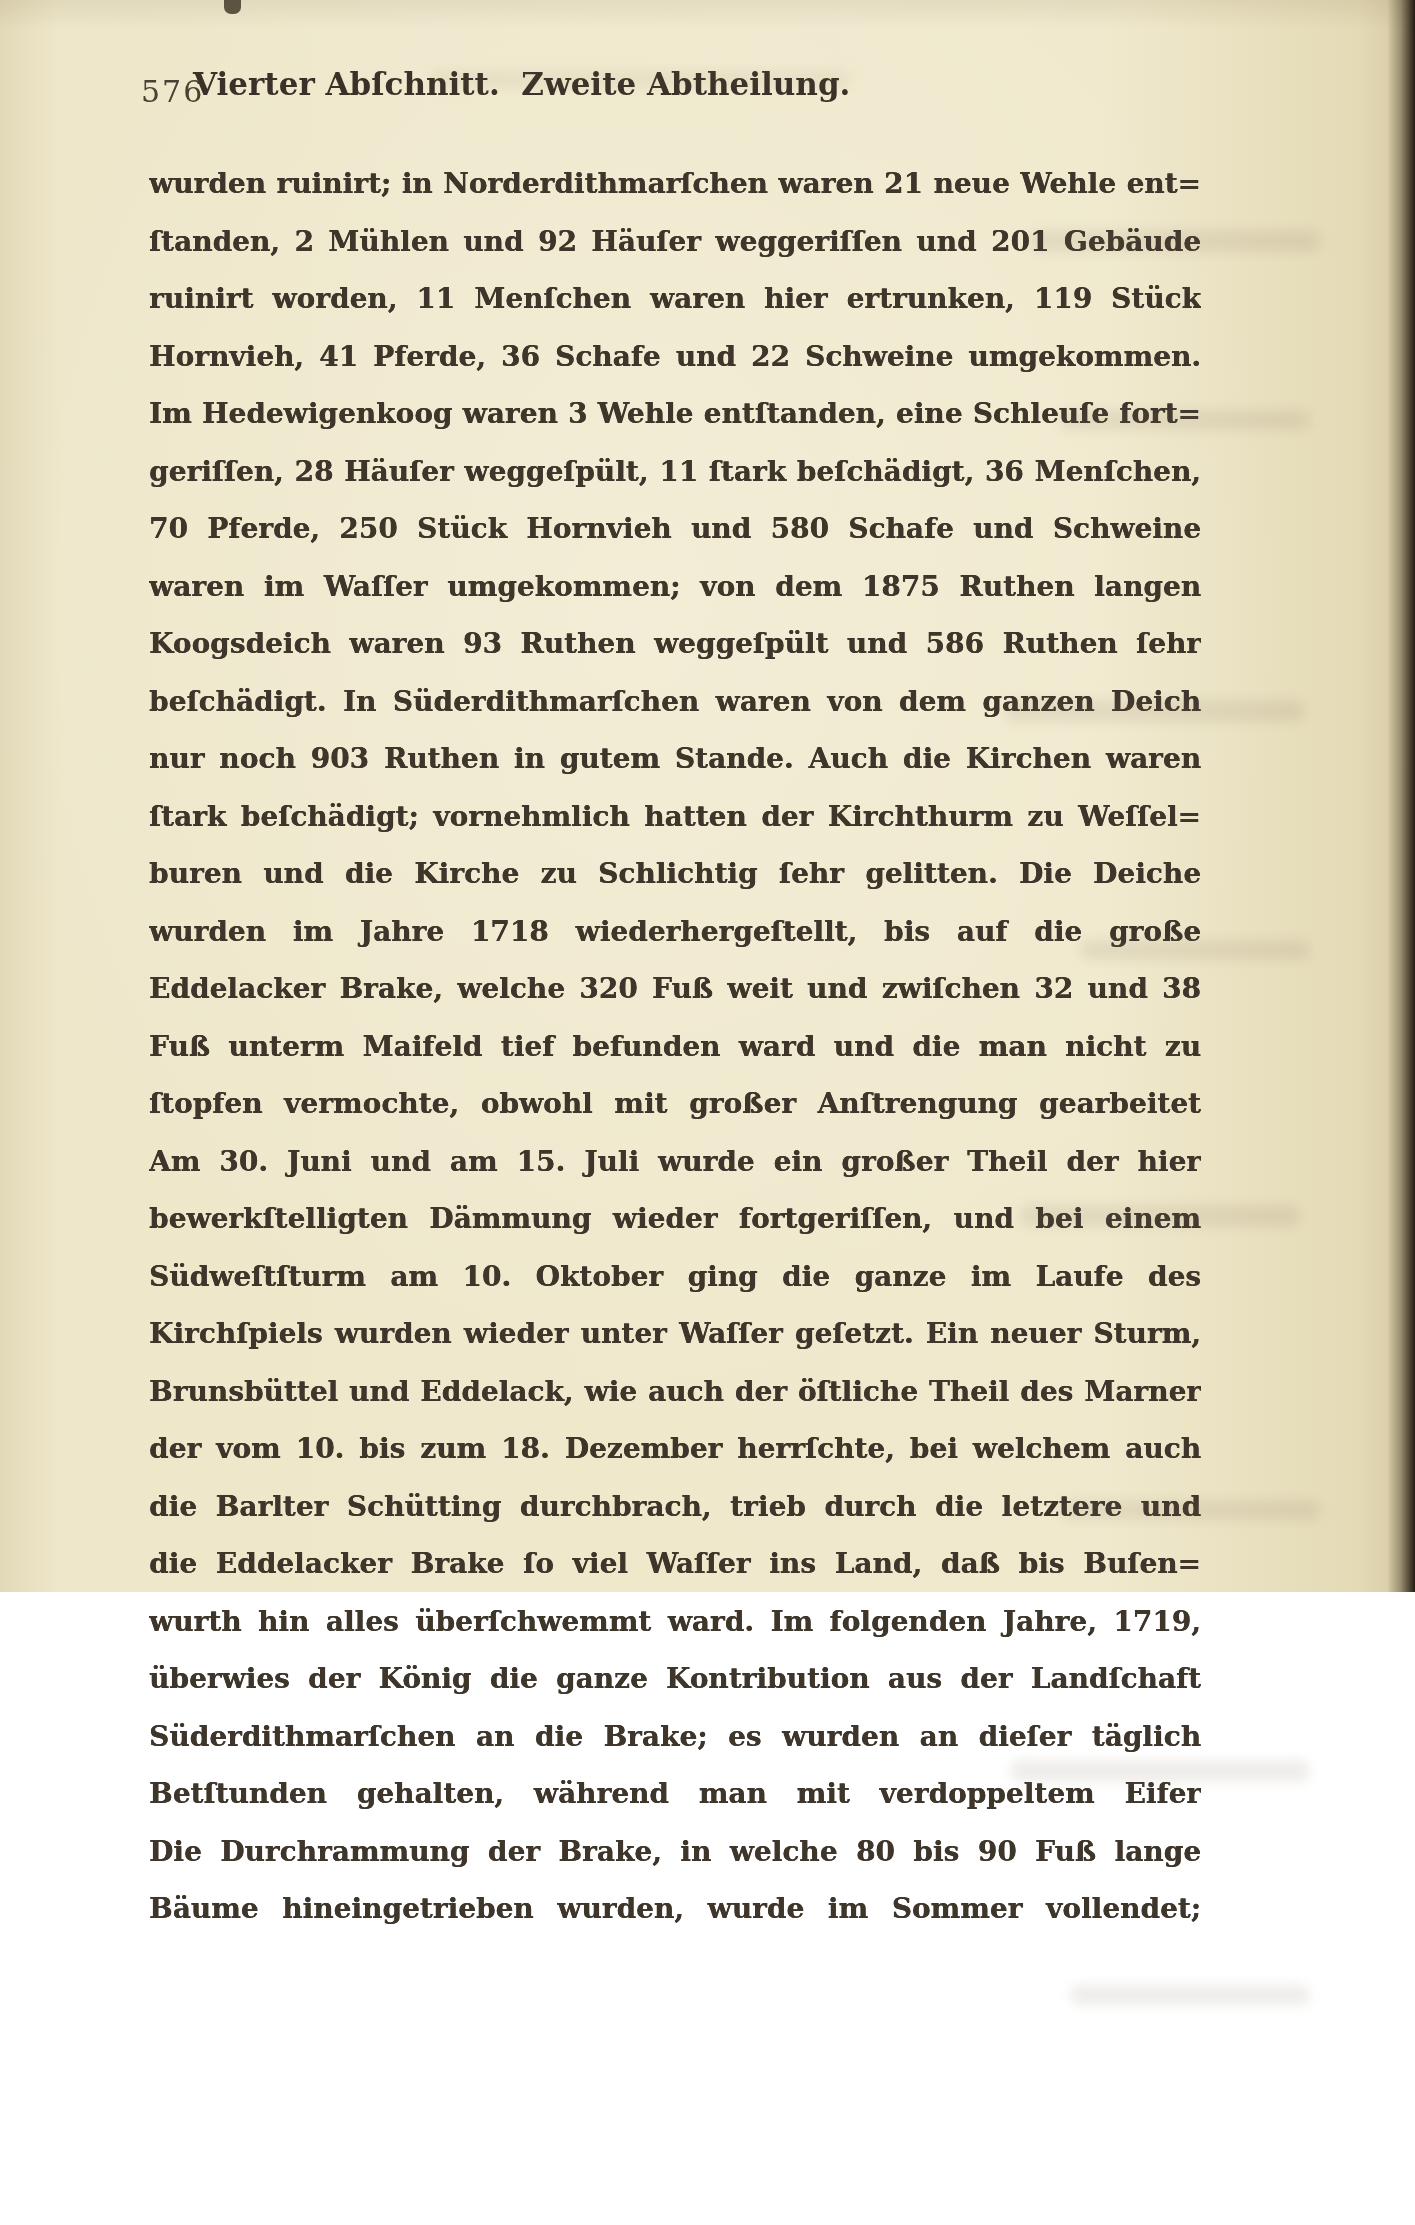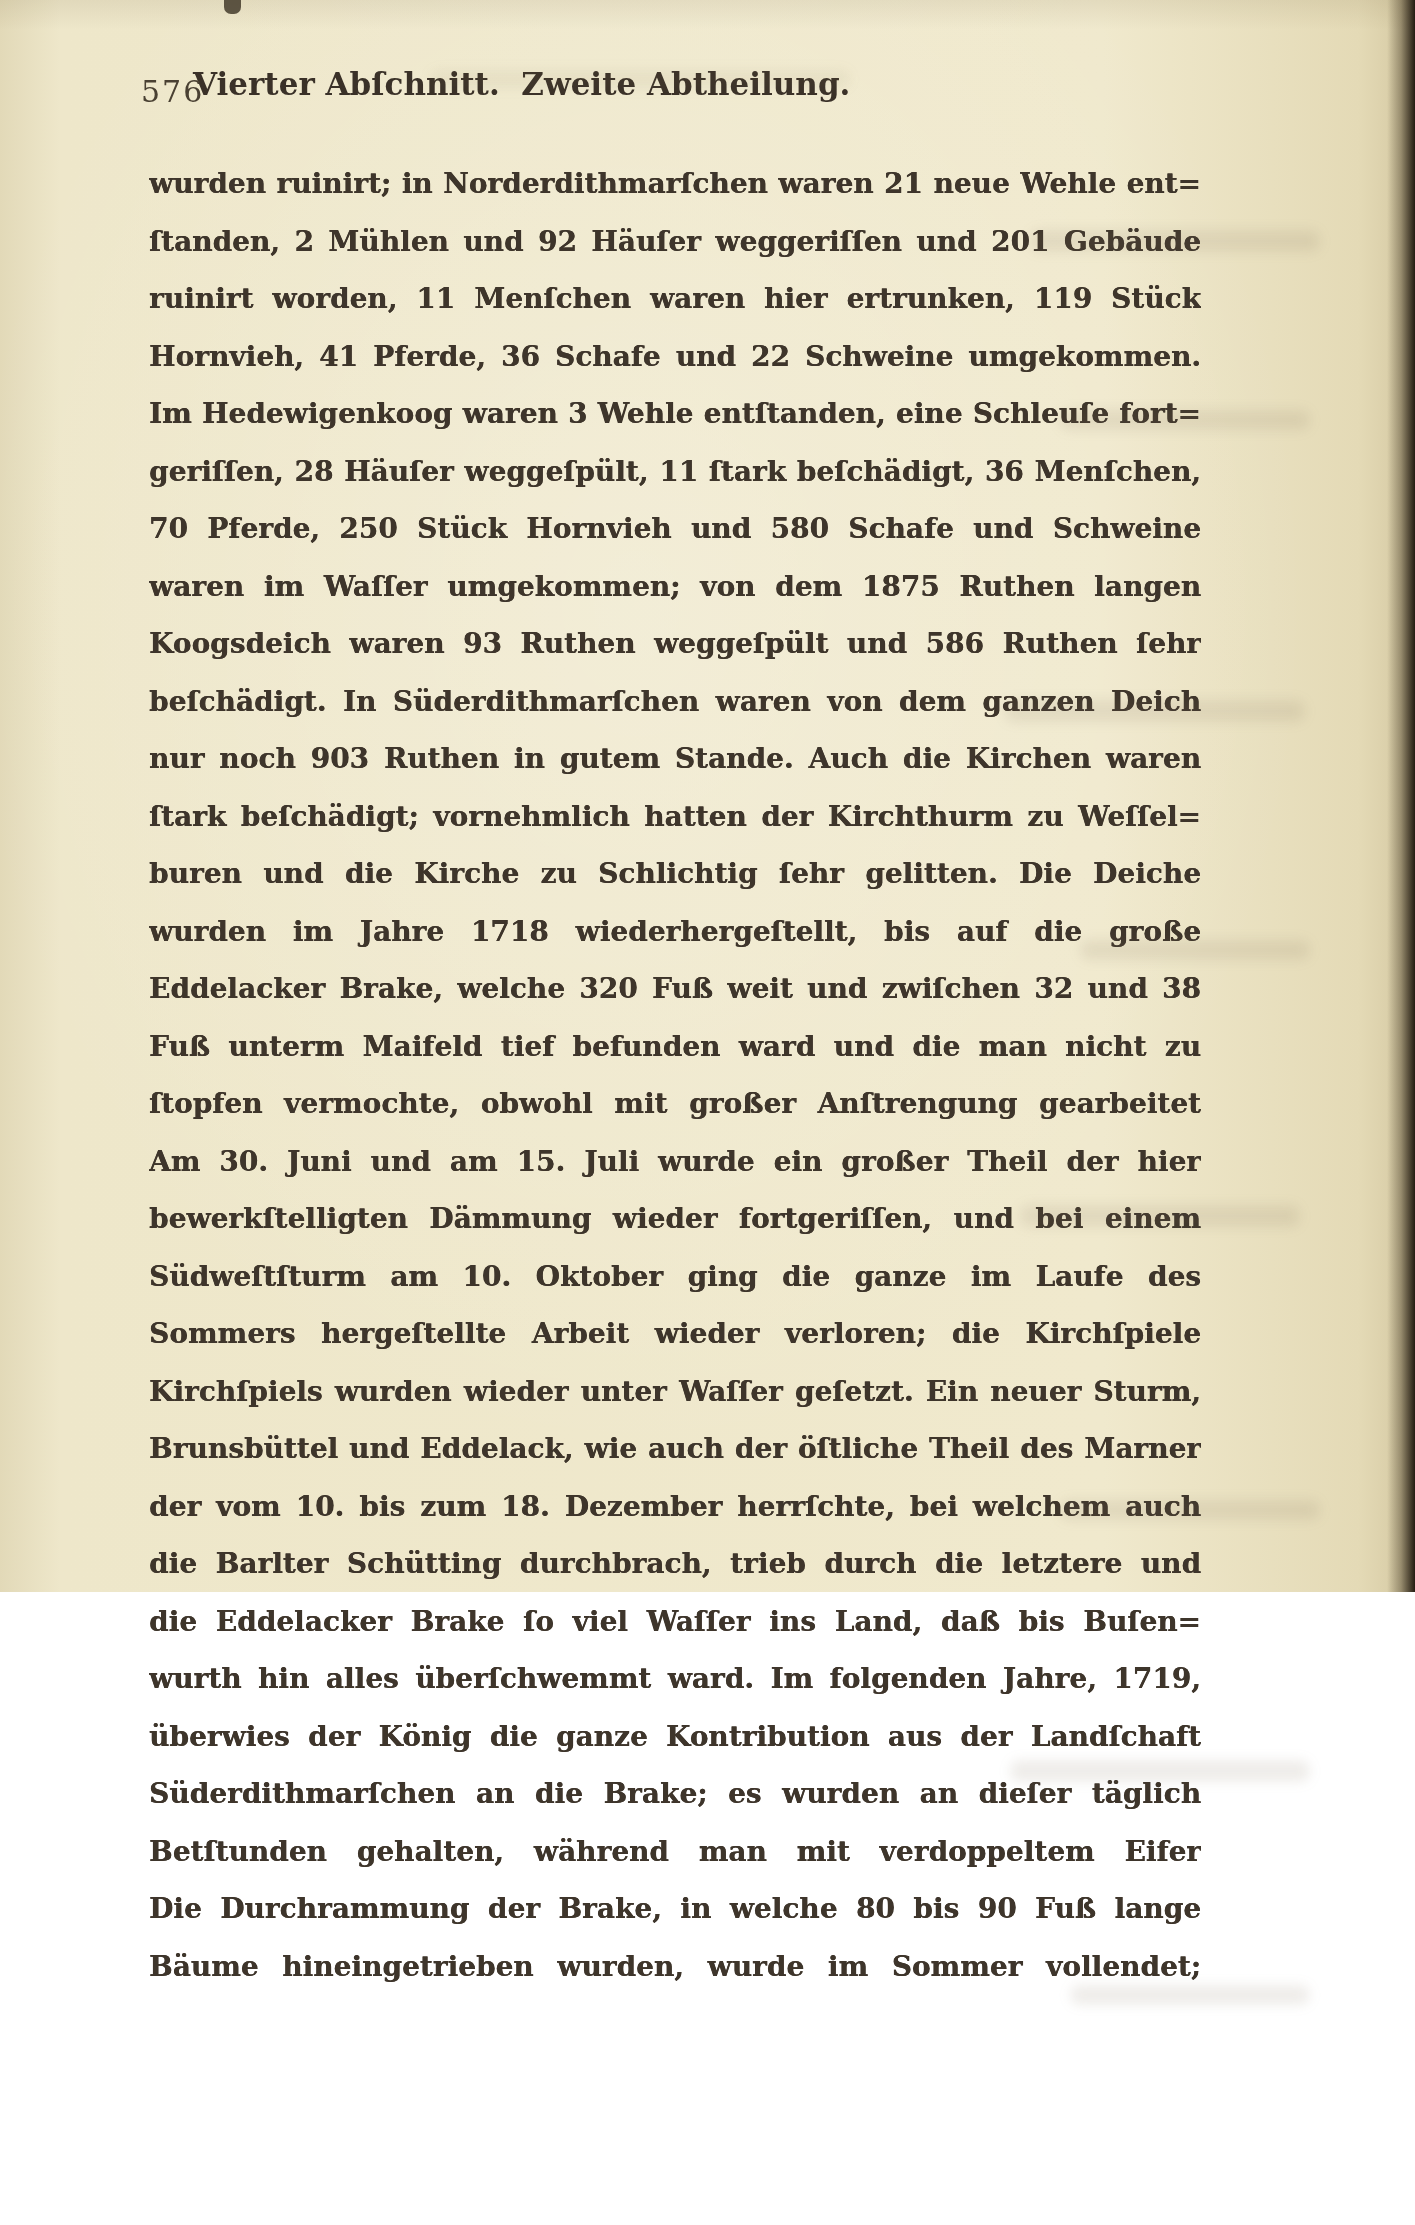--- a/index.html
+++ b/index.html
@@ -71,21 +71,20 @@
       <div class="line">nur noch 903 Ruthen in gutem Stande. Auch die Kirchen waren</div>
       <div class="line">ſtark beſchädigt; vornehmlich hatten der Kirchthurm zu Weſſel=</div>
       <div class="line">buren und die Kirche zu Schlichtig ſehr gelitten. Die Deiche</div>
       <div class="line">wurden im Jahre 1718 wiederhergeſtellt, bis auf die große</div>
       <div class="line">Eddelacker Brake, welche 320 Fuß weit und zwiſchen 32 und 38</div>
       <div class="line">Fuß unterm Maifeld tief befunden ward und die man nicht zu</div>
       <div class="line">ſtopfen vermochte, obwohl mit großer Anſtrengung gearbeitet wurde,</div>
       <div class="line">Am 30. Juni und am 15. Juli wurde ein großer Theil der hier</div>
       <div class="line">bewerkſtelligten Dämmung wieder fortgeriſſen, und bei einem heftigen</div>
       <div class="line">Südweſtſturm am 10. Oktober ging die ganze im Laufe des</div>
-      <div class="line">Sommers hergeſtellte Arbeit wieder verloren; die Kirchſpiele</div>
       <div class="line">Kirchſpiels wurden wieder unter Waſſer geſetzt. Ein neuer Sturm,</div>
       <div class="line">Brunsbüttel und Eddelack, wie auch der öſtliche Theil des Marner</div>
       <div class="line">der vom 10. bis zum 18. Dezember herrſchte, bei welchem auch</div>
       <div class="line">die Barlter Schütting durchbrach, trieb durch die letztere und durch</div>
       <div class="line">die Eddelacker Brake ſo viel Waſſer ins Land, daß bis Buſen=</div>
       <div class="line">wurth hin alles überſchwemmt ward. Im folgenden Jahre, 1719,</div>
       <div class="line">überwies der König die ganze Kontribution aus der Landſchaft</div>
       <div class="line">Süderdithmarſchen an die Brake; es wurden an dieſer täglich</div>
       <div class="line">Betſtunden gehalten, während man mit verdoppeltem Eifer arbeitete.</div>
       <div class="line">Die Durchrammung der Brake, in welche 80 bis 90 Fuß lange</div>

